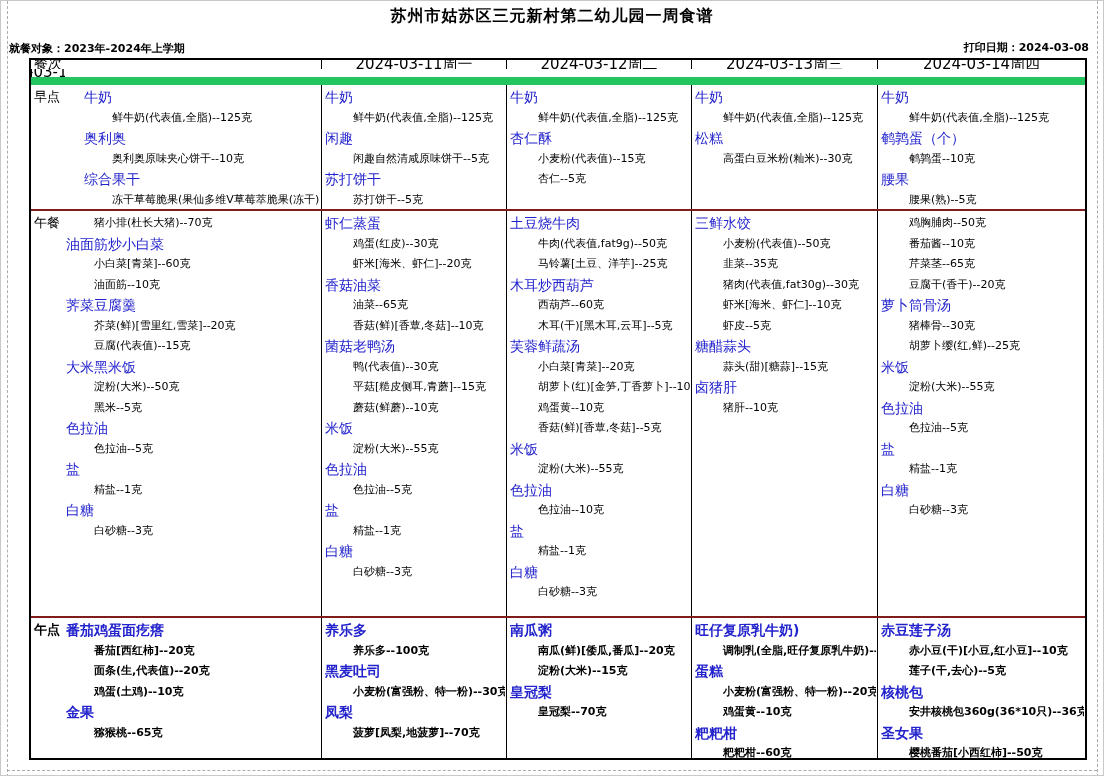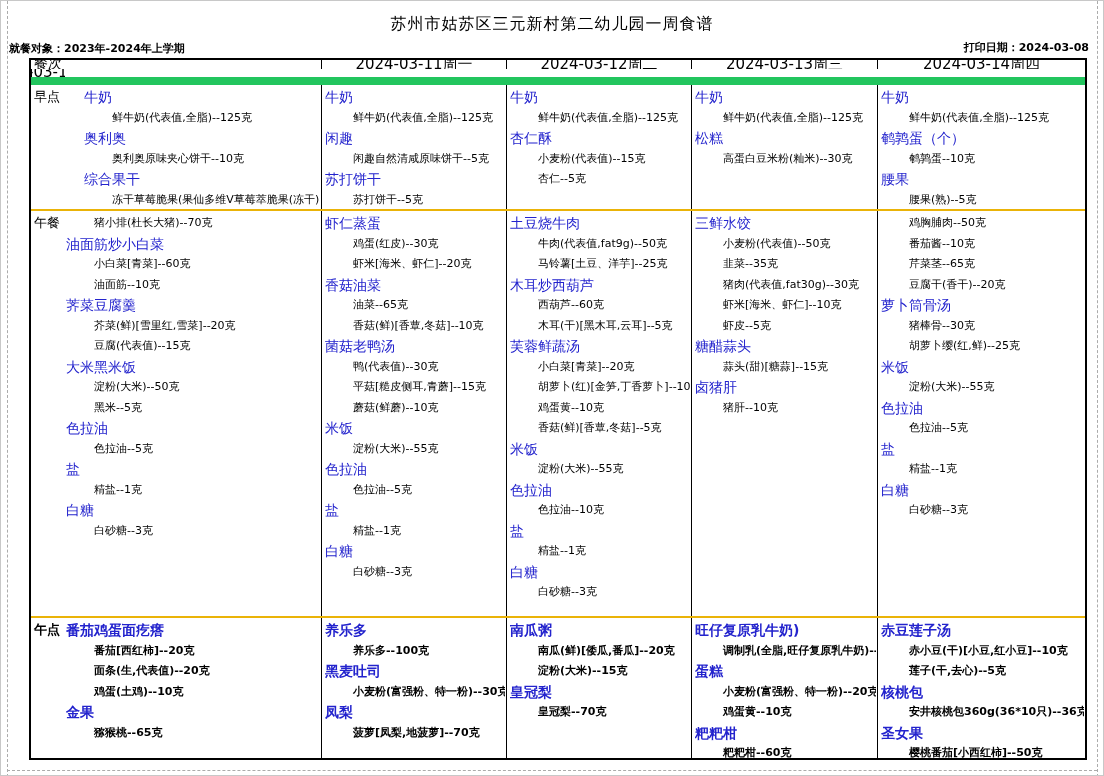--- a/index.html
+++ b/index.html
@@ -5,37 +5,37 @@
   html,body{margin:0;padding:0;background:#f2f2f2;}
   .page{
     position:relative;width:1104px;height:776px;background:#ffffff;
     font-family:"DejaVu Sans","Liberation Sans",sans-serif;color:#000;
     overflow:hidden;border:1px solid #c8c8c8;box-sizing:border-box;
   }
   .guide{position:absolute;pointer-events:none;}
   .guide-left{left:6px;top:0;height:776px;border-left:1px dashed #ababab;}
   .guide-right{left:1096px;top:0;height:776px;border-left:1px dashed #ababab;}
   .guide-bottom{top:769px;left:6px;width:1090px;border-top:1px dashed #ababab;}
-  .title{position:absolute;top:13px;left:0;width:100%;text-align:center;font-size:16px;letter-spacing:1px;}
+  .title{position:absolute;top:5px;left:0;width:100%;text-align:center;font-size:16px;letter-spacing:1px;font-weight:bold;}
   .meta-left{position:absolute;top:40px;left:8px;font-size:11px;font-weight:bold;}
   .meta-right{position:absolute;top:39px;right:14px;font-size:11px;font-weight:bold;}
   .menu-table{
     position:absolute;left:28px;top:57px;width:1058px;height:702px;
     border:2px solid #000;box-sizing:border-box;display:flex;flex-direction:column;background:#fff;
   }
   .thead{
     display:grid;grid-template-columns:34px 256px 185px 185px 186px 1fr;
     height:25px;min-height:25px;border-bottom:8px solid #22c55e;box-sizing:border-box;
   }
   .th{display:flex;align-items:center;justify-content:center;font-size:15px;overflow:hidden;white-space:nowrap;}
   .th.corner{grid-column:1/3;justify-content:flex-start;padding-left:3px;font-size:14px;}
   .th.day{border-left:1px solid #000;}
   .trow{
     display:grid;grid-template-columns:34px 256px 185px 185px 186px 1fr;
-    border-top:2px solid #eab308;box-sizing:border-box;overflow:hidden;
+    border-top:2px solid #7f1d1d;box-sizing:border-box;overflow:hidden;
   }
   .trow.r0{border-top:none;height:124px;}
   .trow.r1{height:407px;}
   .trow.r2{flex:1;font-weight:bold;}
   .td{padding:2px 1px 0 3px;overflow:hidden;box-sizing:border-box;}
   .td.day{border-left:1px solid #000;}
   .td.combined{position:relative;}
   .row-label{position:absolute;left:3px;top:3px;font-size:13px;}
   .combined .dishes{margin-left:32px;}
   .dish{color:var(--dish-blue,#2323cd);font-size:14px;line-height:20.5px;white-space:nowrap;overflow:hidden;}

